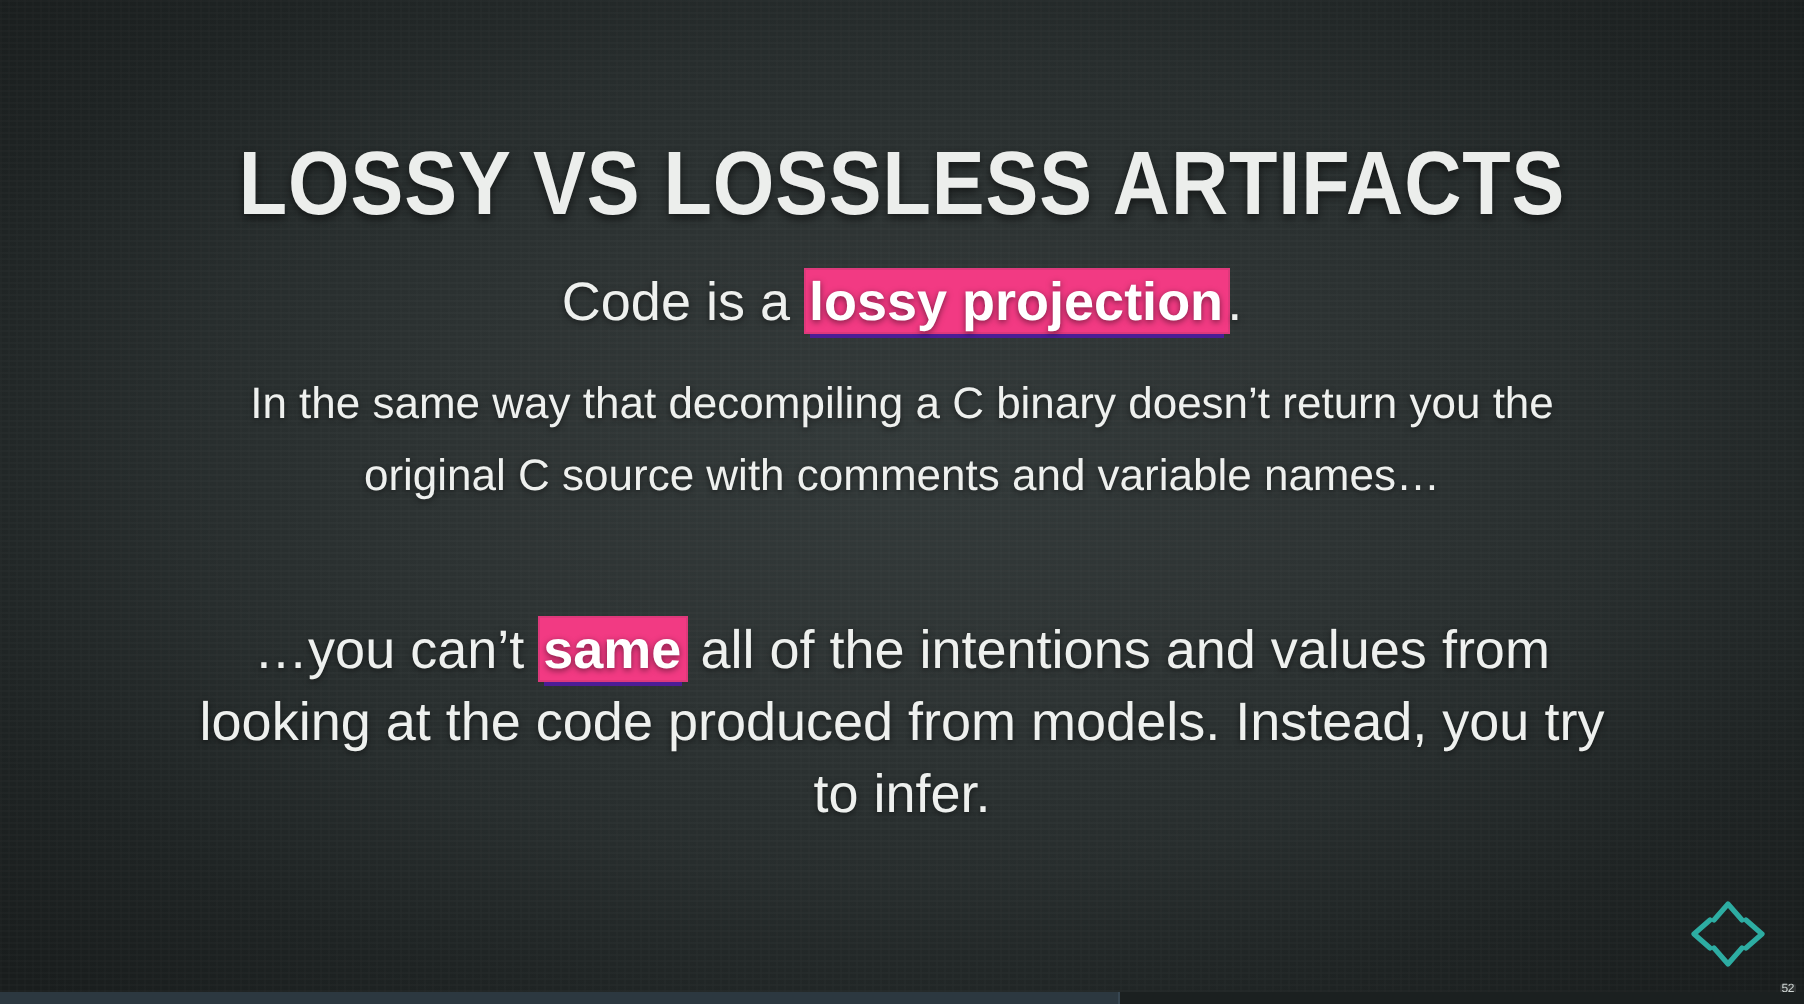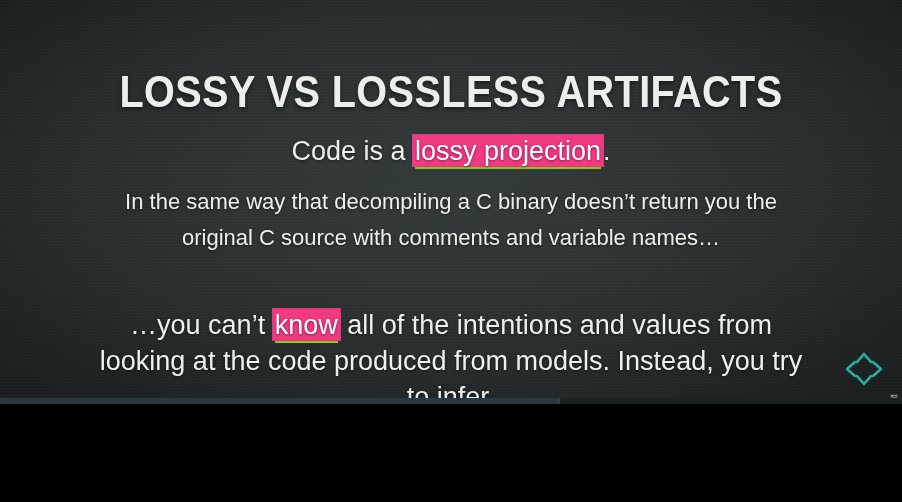--- a/index.html
+++ b/index.html
@@ -4,21 +4,21 @@
 <style>
   html, body {
     margin: 0;
     padding: 0;
     background: #000;
   }
 
   #slide {
     position: relative;
     width: 902px;
-    height: 404px;
+    height: 502px;
     overflow: hidden;
     background-color: #252b2b;
     background-image:
       radial-gradient(ellipse 70% 72% at 50% 46%,
         #333a3a 0%,
         #2e3434 32%,
         #272d2d 58%,
         #1e2323 80%,
         #191d1d 100%);
     font-family: "Liberation Sans", sans-serif;
@@ -95,22 +95,23 @@
 
   .hl {
     background-color: #f23a83;
     color: #ffffff;
     padding: 1px 2px 0 2px;
     box-decoration-break: clone;
     -webkit-box-decoration-break: clone;
     box-shadow: 0 0 0 1px rgba(242,58,131,.9);
   }
   .hl .u {
-    border-bottom: 2px solid #84cc16;
+    border-bottom: 2px solid #4c1d95;
     padding-bottom: 1px;
+    font-weight: bold;
   }
 
   
   #logo {
     position: absolute;
     right: 14px;
     bottom: 12px;
     width: 48px;
     height: 46px;
   }
@@ -157,21 +158,21 @@
 
     <h1 class="slide-title">Lossy vs Lossless Artifacts</h1>
 
     <div class="body-block para-1">
       <span>Code is a </span><span class="hl"><span class="u">lossy projection</span></span><span>.</span>
     </div>
 
     <div class="body-block para-2">In the same way that decompiling a C binary doesn’t return you the original C source with comments and variable names…</div>
 
     <div class="body-block para-3">
-      <span>…you can’t </span><span class="hl"><span class="u">know</span></span><span> all of the intentions and values from looking at the code produced from models. Instead, you try to infer.</span>
+      <span>…you can’t </span><span class="hl"><span class="u">same</span></span><span> all of the intentions and values from looking at the code produced from models. Instead, you try to infer.</span>
     </div>
 
   </div>
 
   <div id="logo">
     <svg viewBox="0 0 48 46" aria-hidden="true">
       <g fill="none" stroke="#2fb9ae" stroke-width="2.6" stroke-linecap="round" stroke-linejoin="round" opacity="0.92">
         <polyline points="17,16 24,8 31,16"></polyline>
         <polyline points="17,30 24,38 31,30"></polyline>
         <polyline points="15,16 7,23 15,30"></polyline>

